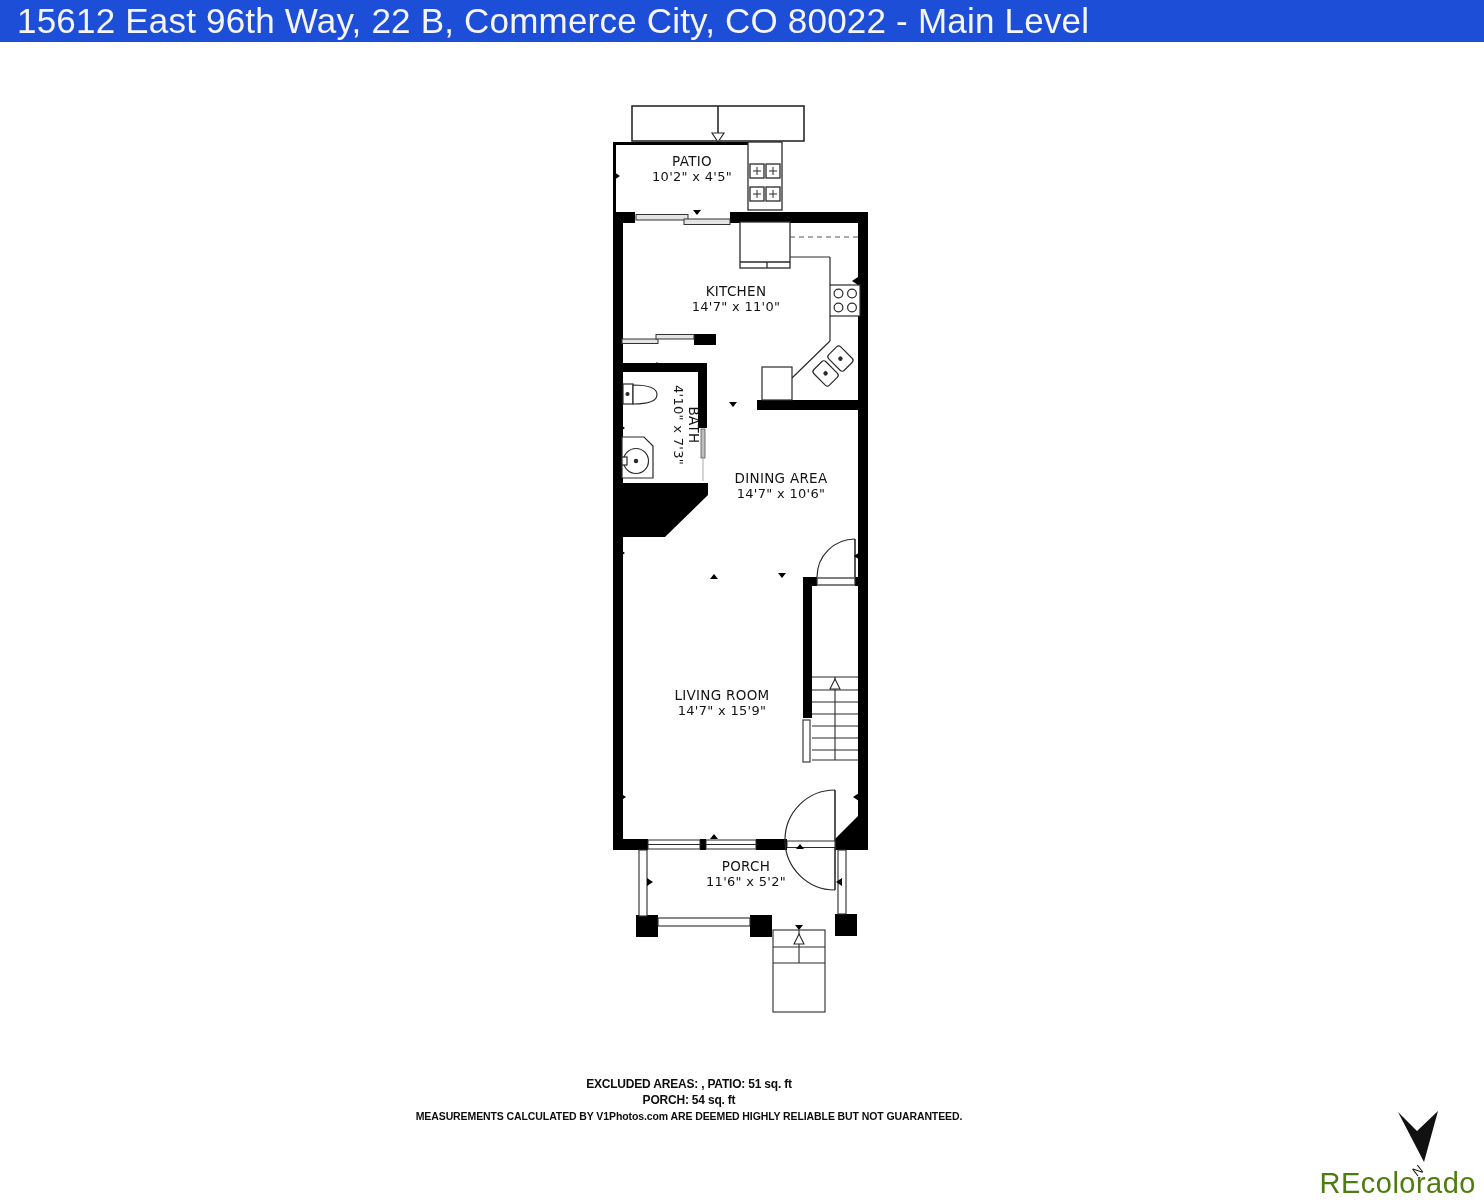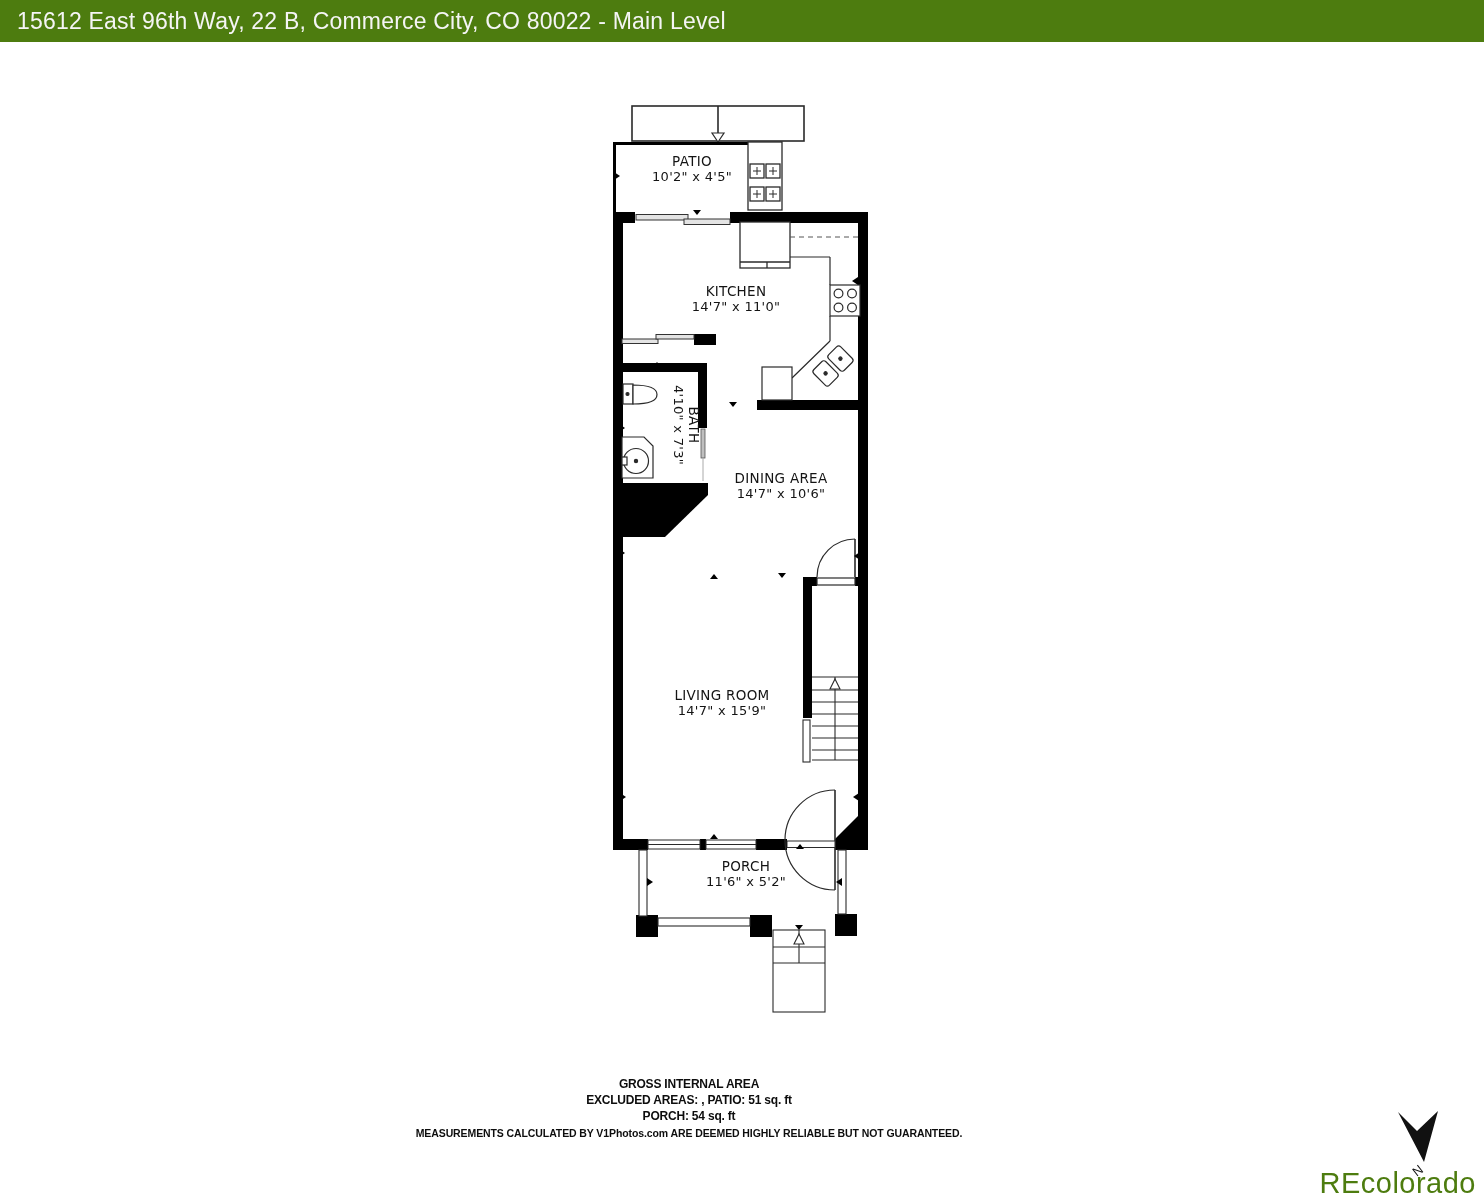--- a/index.html
+++ b/index.html
@@ -3,22 +3,22 @@
 <meta charset="utf-8">
 <style>
   html,body{margin:0;padding:0;}
   body{
     width:1484px;height:1200px;position:relative;overflow:hidden;
     background:#ffffff;font-family:"DejaVu Sans",sans-serif;
   }
   
   .titlebar{
     position:absolute;left:0;top:0;width:1484px;height:42px;
-    background:#4d7c0f;color:#f5f5f5;
-    font-family:"Liberation Sans",sans-serif;font-size:23px;font-weight:400;
+    background:#1d4ed8;color:#f5f5f5;
+    font-family:"Liberation Sans",sans-serif;font-size:35px;font-weight:400;
     line-height:42px;padding-left:17px;box-sizing:border-box;
     white-space:nowrap;letter-spacing:0.2px;
   }
   
   svg.plan{position:absolute;left:0;top:0;}
   
   .rlabel{
     position:absolute;transform:translate(-50%,-50%);
     text-align:center;color:#141414;white-space:nowrap;
     font-size:13.5px;line-height:15px;letter-spacing:0.3px;font-weight:500;
@@ -237,20 +237,19 @@
   <div>LIVING ROOM</div>
   <div class="dims">14'7" x 15'9"</div>
 </div>
 
 <div class="rlabel" style="left:746px;top:874px;">
   <div>PORCH</div>
   <div class="dims">11'6" x 5'2"</div>
 </div>
 
 <div class="footer">
-  <div>GROSS INTERNAL AREA</div>
   <div>EXCLUDED AREAS: , PATIO: 51 sq. ft</div>
   <div>PORCH: 54 sq. ft</div>
   <div class="disclaimer">MEASUREMENTS CALCULATED BY V1Photos.com ARE DEEMED HIGHLY RELIABLE BUT NOT GUARANTEED.</div>
 </div>
 
 <div class="north-n">N</div>
 <div class="watermark">REcolorado</div>
 
 </body></html>

